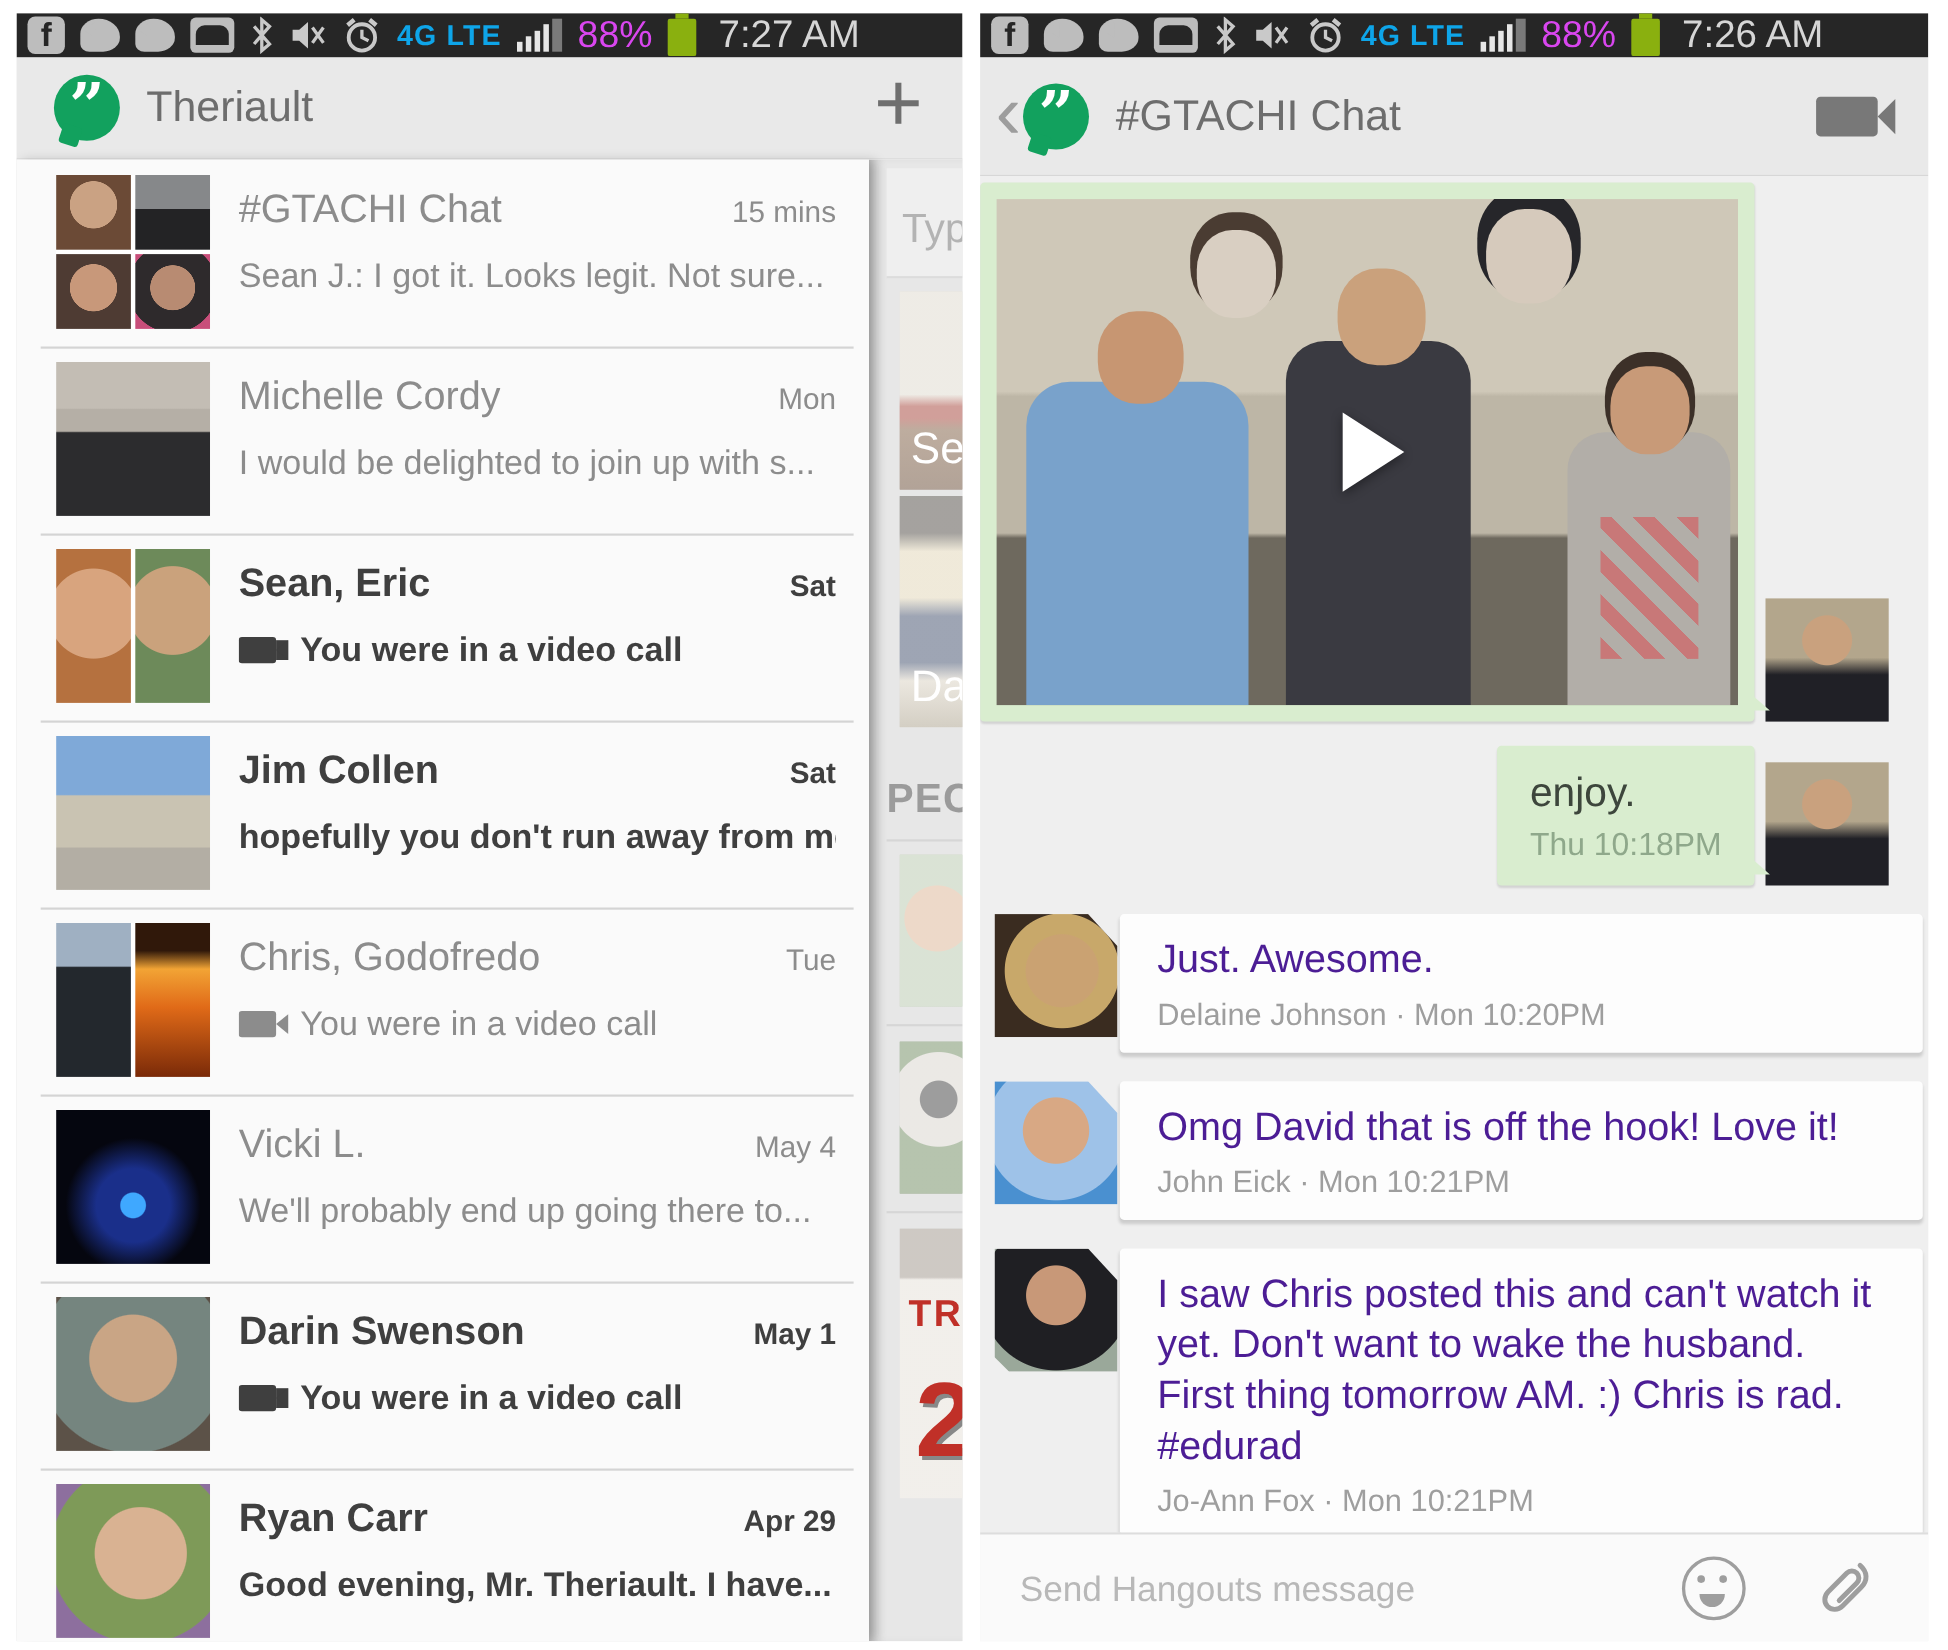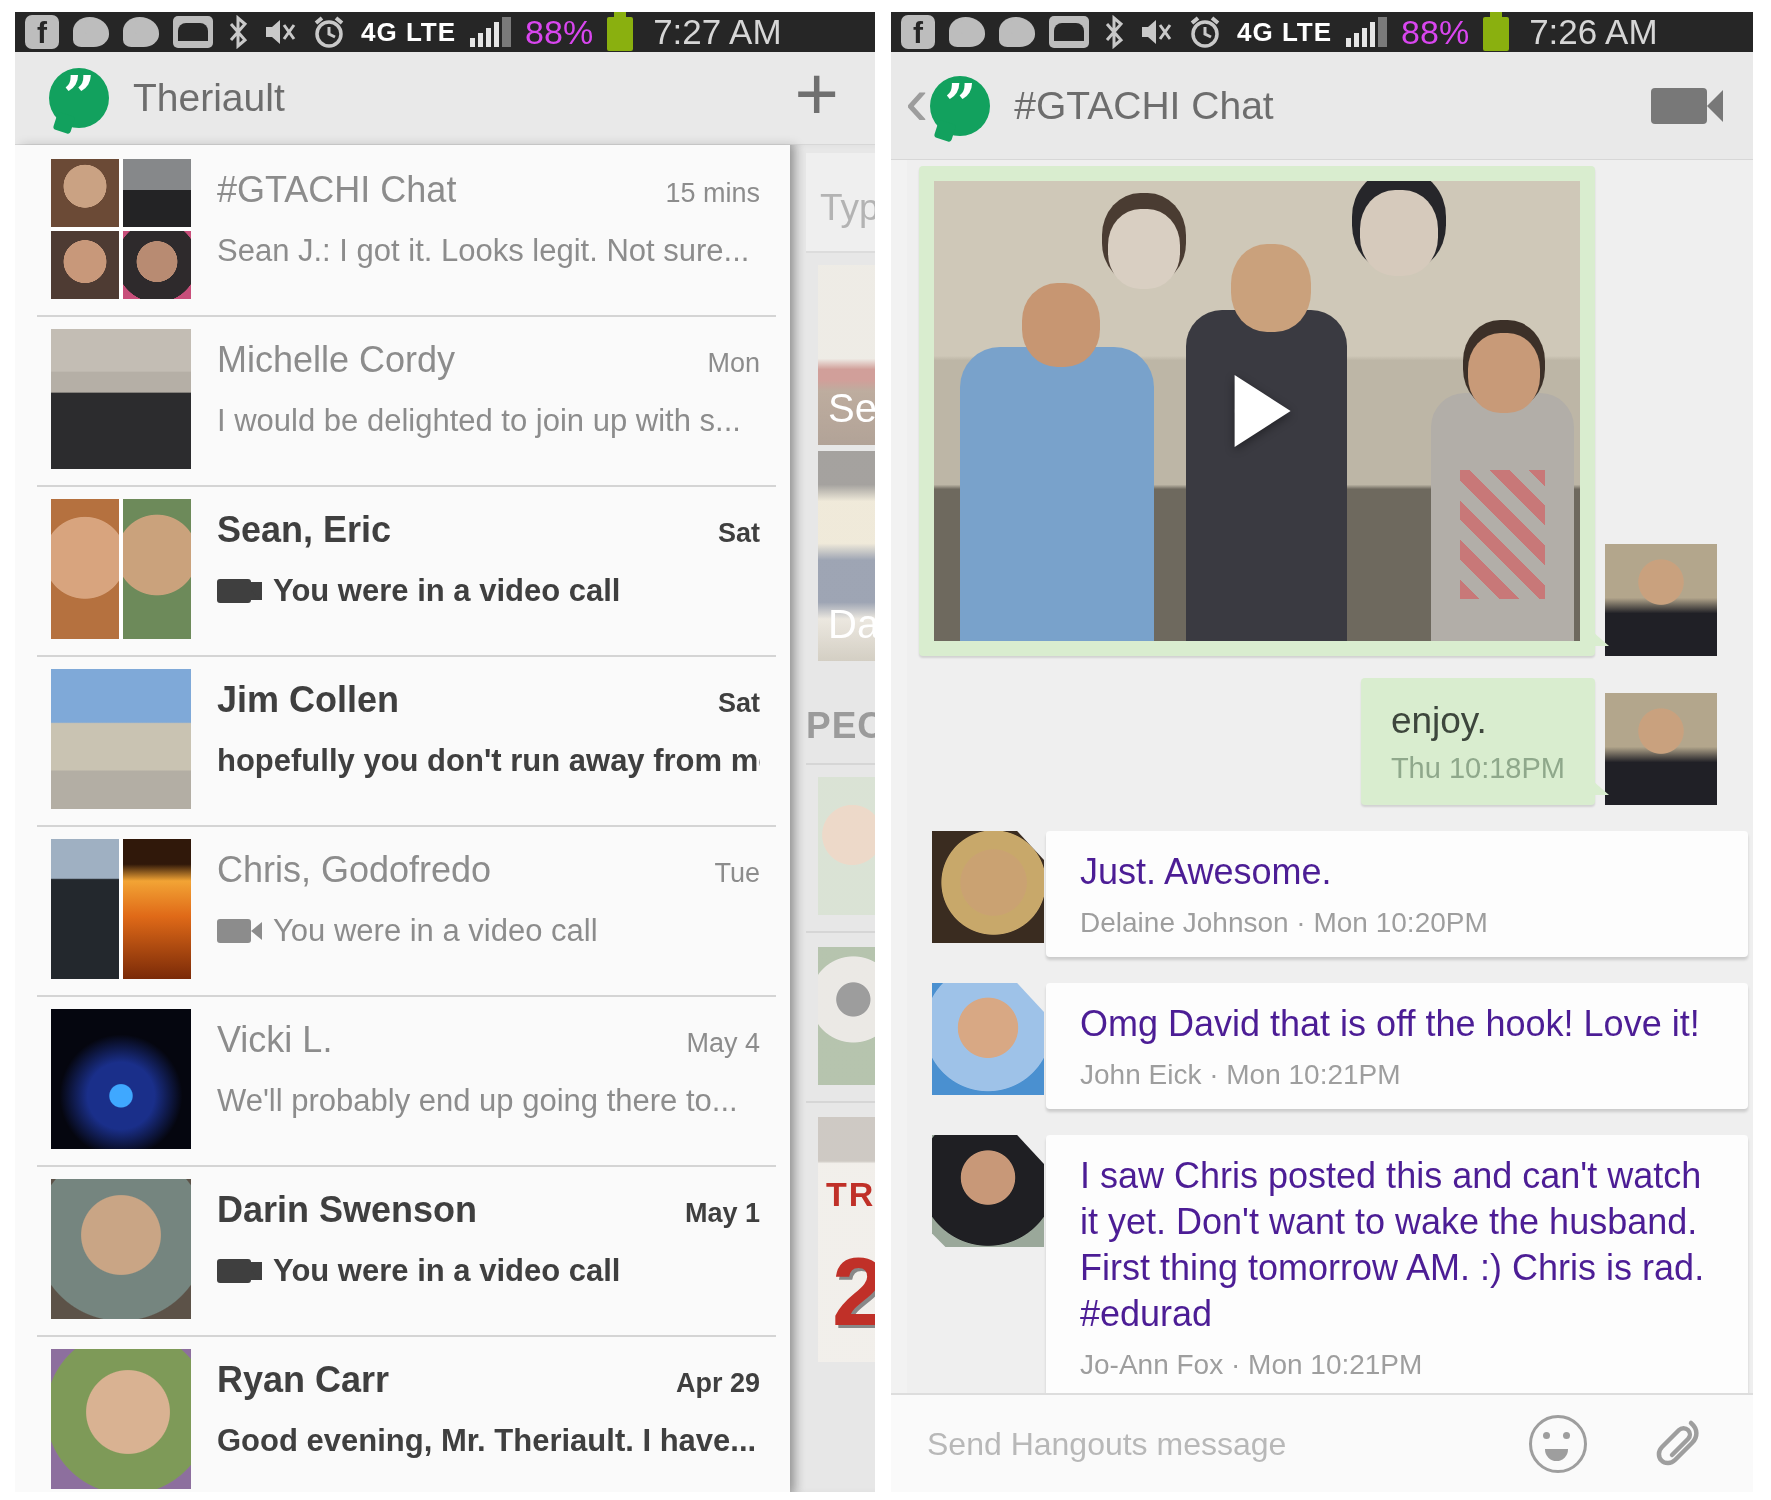--- a/index.html
+++ b/index.html
@@ -13,21 +13,21 @@
   .sb-row{display:flex;align-items:center;gap:14px;padding:0 10px;margin-top:-6px;height:52px;}
   .sbi{display:inline-block;color:#c9c9c9;}
   .sb-fb{width:34px;height:34px;background:#bdbdbd;color:#262626;border-radius:7px;
          font-weight:bold;font-size:30px;text-align:center;line-height:36px;}
   .sb-bird{width:36px;height:30px;background:#bdbdbd;border-radius:60% 70% 55% 30%;position:relative;}
   .sb-bird::after{content:'';position:absolute;left:-5px;top:3px;border:7px solid transparent;
          border-right:12px solid #bdbdbd;}
   .sb-gal{width:40px;height:32px;background:#bdbdbd;border-radius:5px;position:relative;}
   .sb-gal::after{content:'';position:absolute;left:5px;top:7px;width:30px;height:18px;background:#262626;border-radius:8px 8px 0 0;}
   .sb-svg{display:block;}
-  .sb-net{color:#ffffff;font-size:26px;font-weight:bold;letter-spacing:1px;}
+  .sb-net{color:#0ea5e9;font-size:26px;font-weight:bold;letter-spacing:1px;}
   .sb-sig{display:flex;align-items:flex-end;gap:3px;height:30px;}
   .sb-sig i{display:block;width:5px;background:#e6e6e6;}
   .sb-sig i.dim{background:#7a7a7a;width:9px;}
   .sb-batt-pct{color:#d946ef;font-size:34px;}
   .sb-batt{width:26px;height:34px;background:#8ab00f;border-radius:2px;position:relative;margin-top:4px;}
   .sb-batt::before{content:'';position:absolute;top:-5px;left:7px;width:12px;height:5px;background:#8ab00f;}
   .sb-time{color:#d6d6d6;font-size:35px;margin-left:6px;white-space:nowrap;}
 
   
   .appbar{background:#e9e9e9;display:flex;align-items:center;border-bottom:1px solid #d7d7d7;}
@@ -99,21 +99,21 @@
        radial-gradient(circle at 60% 42%,#d8ab87 0 34%,#aec0a2 35%);}
   .pk4{margin-top:14px;height:138px;background:linear-gradient(rgba(255,255,255,.55),rgba(255,255,255,.55)),
        radial-gradient(circle at 62% 38%,#262626 0 18%,#d3cec6 19% 46%,#5d7c4c 47%);}
   .pk5{margin-top:14px;height:245px;background:linear-gradient(rgba(255,255,255,.3),rgba(255,255,255,.3)),
        linear-gradient(180deg,#b9b2aa 0 18%,#ece8e2 19%);}
   .pk5 .jt{position:absolute;left:8px;top:58px;color:#c03028;font-size:34px;font-weight:bold;letter-spacing:2px;}
   .pk5 .jn{position:absolute;left:14px;top:120px;color:#c03028;font-size:96px;font-weight:bold;
            text-shadow:3px 3px 0 #888;}
 
   
-  .chat{height:1233px;background:#efefef;padding:6px 0 0 12px;box-sizing:border-box;overflow:hidden;margin-left:16px;}
+  .chat{height:1233px;background:#efefef;padding:6px 0 0 0;box-sizing:border-box;overflow:hidden;}
   .msg-out{display:flex;align-items:flex-end;justify-content:flex-end;padding-right:36px;}
   .bubble-green{background:#d9edcf;border-radius:4px;position:relative;box-shadow:0 2px 2px rgba(0,0,0,.12);}
   .bubble-green::after{content:'';position:absolute;right:-14px;bottom:10px;border-top:14px solid transparent;
         border-bottom:0 solid transparent;border-left:16px solid #d9edcf;}
   .video-bubble{width:708px;padding:15px;margin-right:0;}
   .av-out{width:112px;height:112px;flex:0 0 auto;margin-left:10px;
         background:radial-gradient(circle at 50% 34%,#c9a17e 0 24%,rgba(0,0,0,0) 25%),
         linear-gradient(180deg,#b3a68c 0 48%,#202026 62%);}
   .video-thumb{position:relative;height:460px;background:linear-gradient(180deg,#cfc8b8 0 38%,#bdb6a6 39% 66%,#6e695e 67%);overflow:hidden;}
   .vt-man-blue{position:absolute;left:4%;bottom:-2%;width:30%;height:66%;background:#79a2cb;border-radius:40px 40px 0 0;}

